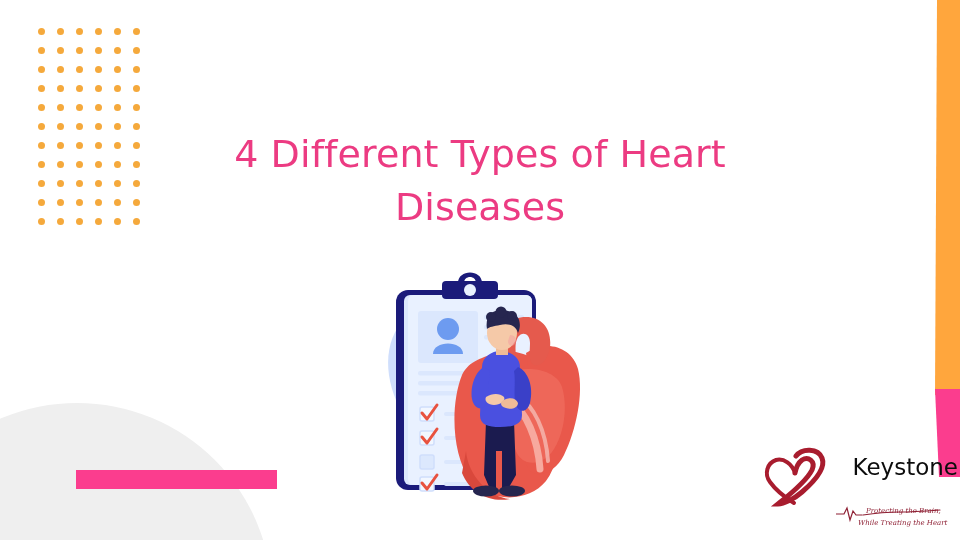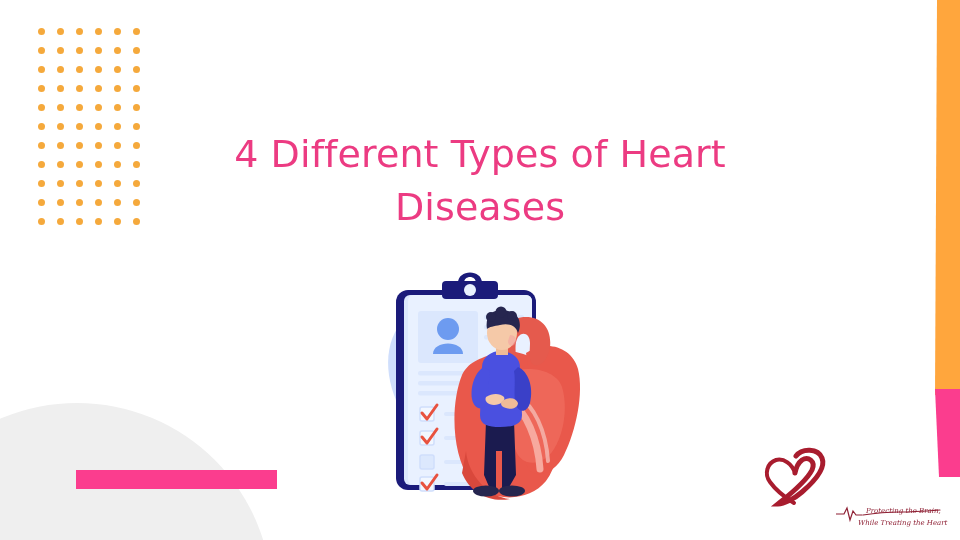--- a/index.html
+++ b/index.html
@@ -323,20 +323,21 @@
   <div class="logo">
     <svg class="logo-heart" viewBox="0 0 70 62" xmlns="http://www.w3.org/2000/svg">
       <path d="M34 10 C 40 2, 56 2, 60 12 C 64 22, 54 34, 40 46
                C 32 53, 22 58, 16 58 C 26 50, 44 36, 50 24 C 54 15, 46 10, 40 14
                C 36 17, 34 22, 33 27" fill="none" stroke="#a81c2e" stroke-width="5" stroke-linecap="round"></path>
       <path d="M33 27 C 30 18, 22 12, 14 14 C 5 17, 2 28, 8 36
                C 13 43, 24 52, 32 57" fill="none" stroke="#a81c2e" stroke-width="4" stroke-linecap="round"></path>
     </svg>
 
     <div class="logo-text">
+      <div>Keystone</div>
     </div>
 
     <svg class="logo-tagline" viewBox="0 0 122 26" xmlns="http://www.w3.org/2000/svg">
 
       <path d="M0 10 L 8 10 L 11 4 L 14 16 L 17 7 L 20 11 L 26 11" fill="none" stroke="#8e1f33" stroke-width="1.2" stroke-linecap="round"></path>
       <path d="M27 11 C 40 9, 52 8, 64 8 C 76 8, 90 7, 104 6" fill="none" stroke="#8e1f33" stroke-width="1.1" stroke-linecap="round"></path>
       <text x="30" y="9" font-family="DejaVu Serif, serif" font-size="7" font-style="italic" fill="#8e1f33">Protecting the Brain,</text>
       <text x="22" y="21" font-family="DejaVu Serif, serif" font-size="7" font-style="italic" fill="#8e1f33">While Treating the Heart</text>
     </svg>
   </div>

